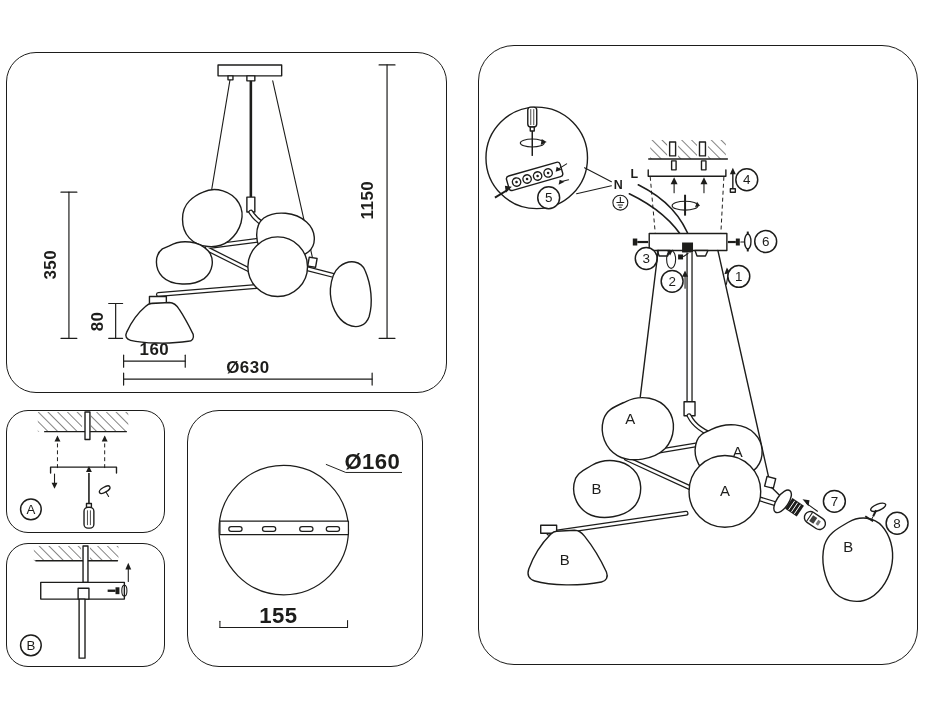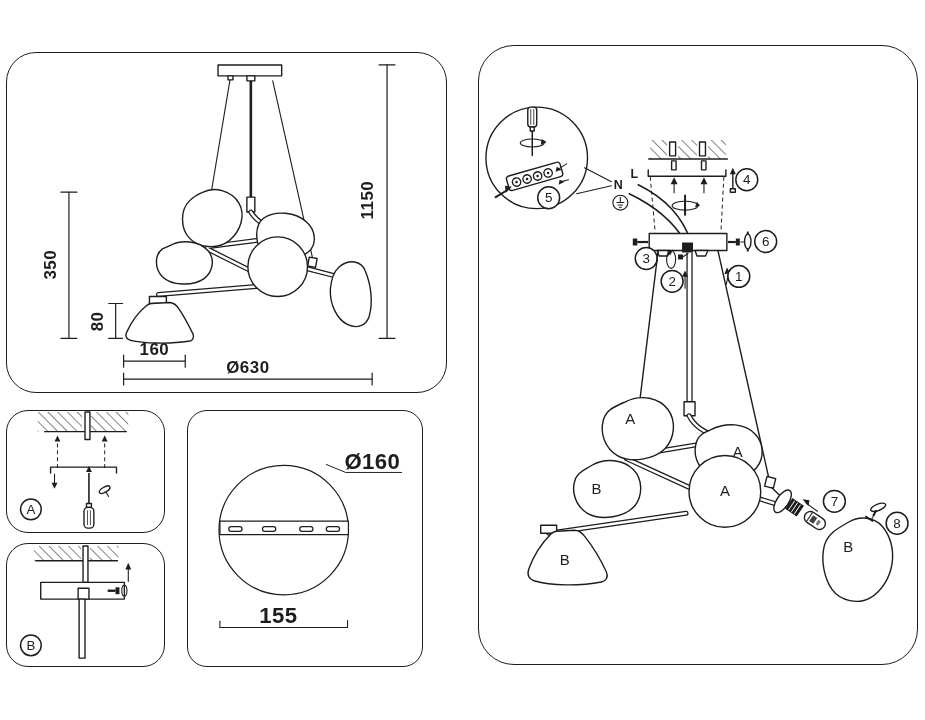--- a/index.html
+++ b/index.html
@@ -152,21 +152,21 @@
         <rect class="fillb" x="110" y="44" width="4" height="7"></rect>
         <ellipse class="thin" cx="119" cy="47.5" rx="2.6" ry="5.5"></ellipse>
       </g>
       <g class="callout">
         <circle cx="24" cy="103" r="10.5"></circle>
         <text x="24" y="107.5">B</text>
       </g>
     </svg>
   </div>
 
-  <div class="panel" style="left:187px;top:410px;width:236px;height:257px;border-radius:20px;">
+  <div class="panel" style="left:187px;top:410px;width:236px;height:257px;border-radius:32px;">
     <svg viewBox="0 0 264 257">
       <circle class="lnf" cx="108" cy="119" r="73" stroke-width="1.5"></circle>
       <rect class="lnf" x="36" y="109" width="145" height="15"></rect>
       <rect class="ln" x="46" y="115" width="15" height="5.5" rx="2.7"></rect>
       <rect class="ln" x="84" y="115" width="15" height="5.5" rx="2.7"></rect>
       <rect class="ln" x="126" y="115" width="15" height="5.5" rx="2.7"></rect>
       <rect class="ln" x="156" y="115" width="15" height="5.5" rx="2.7"></rect>
       <path class="thin" d="M156,45 L178,54 L241,54"></path>
       <text class="dimbig" x="208" y="50">Ø160</text>
       <line class="dim" x1="36" y1="229" x2="180" y2="229"></line>

